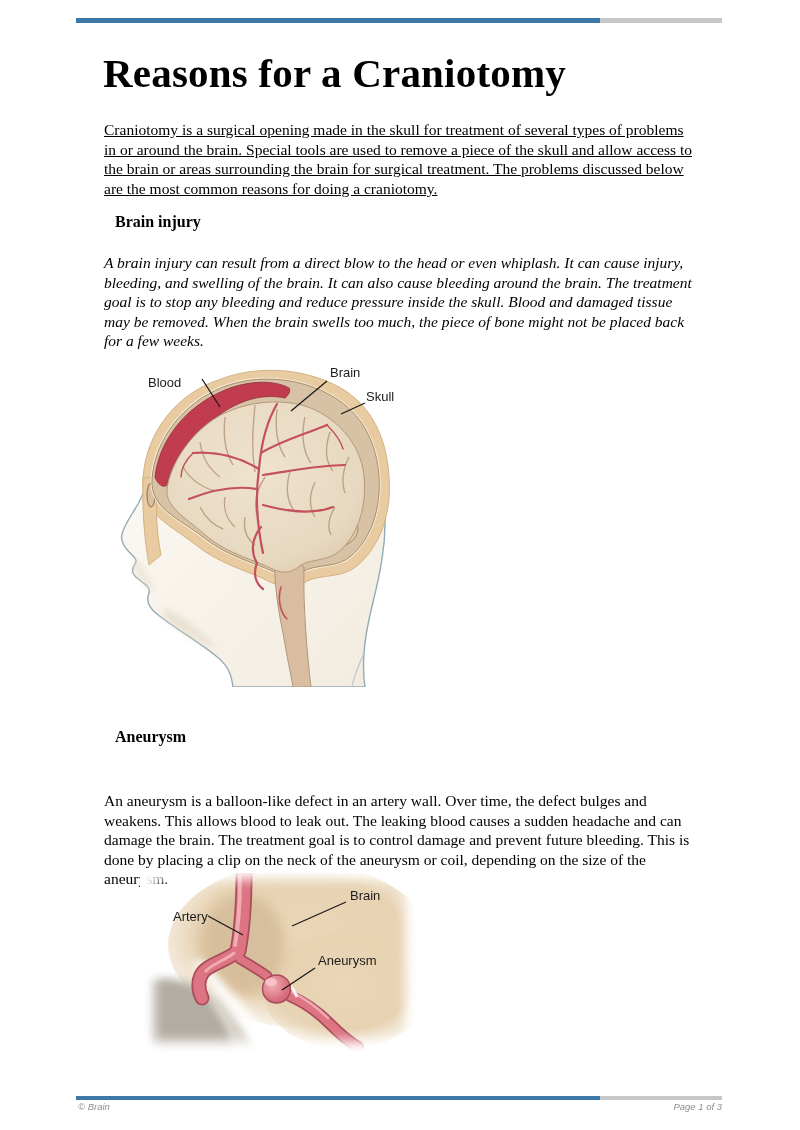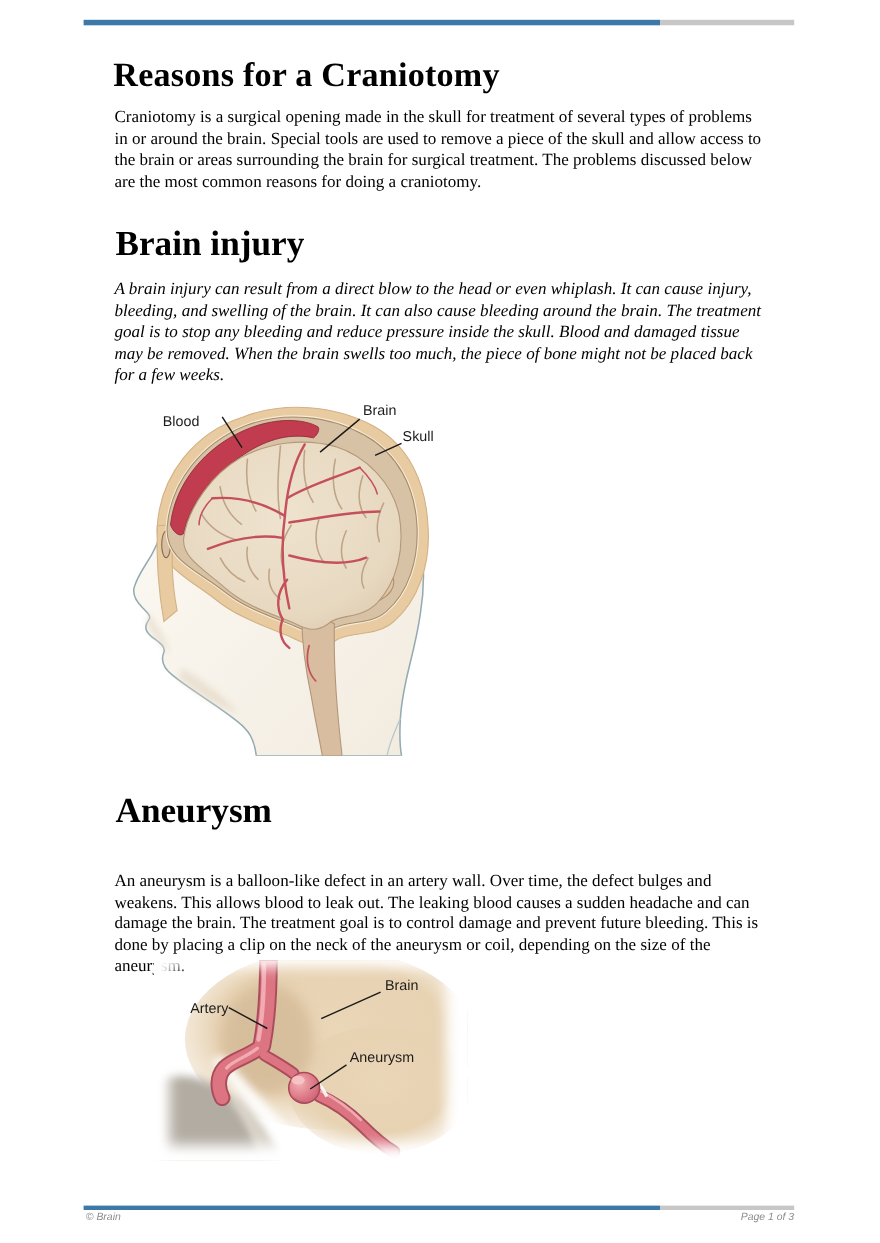--- a/index.html
+++ b/index.html
@@ -7,33 +7,33 @@
     position:relative;width:800px;height:1130px;background:#ffffff;
     font-family:"Liberation Serif",serif;color:#000;overflow:hidden;
   }
   .accent-bar{position:absolute;left:76px;width:646px;display:flex;}
   .accent-bar .seg-blue{width:524px;background:#3c79a9;height:100%;}
   .accent-bar .seg-gray{flex:1;background:#c7c7c7;height:100%;}
   .accent-bar.top{top:18px;height:5px;}
   .accent-bar.bottom{top:1096px;height:4px;}
   h1.doc-title{
     position:absolute;left:103px;top:50px;margin:0;
-    font-size:31px;line-height:1.15;font-weight:bold;letter-spacing:.2px;
+    font-size:41px;line-height:1.15;font-weight:bold;letter-spacing:.2px;
   }
   h2.sec-heading{
-    position:absolute;left:103px;margin:2px;
-    font-size:32px;line-height:1.15;font-weight:bold;
+    position:absolute;left:103px;margin:12px;
+    font-size:16px;line-height:1.15;font-weight:bold;
   }
   #heading-brain-injury{top:201px;}
   #heading-aneurysm{top:716px;}
   p.body-text{
     position:absolute;left:104px;width:594px;margin:0;
     font-size:15.5px;line-height:19.6px;
   }
-  #para-intro{top:97px;}
+  #para-intro{top:120px;text-decoration:underline;}
   #para-brain-injury{top:253px;font-style:italic;}
   #para-aneurysm{top:767px;margin-top:24px;}
   .figure{position:absolute;}
   #figure-brain-injury{left:105px;top:357px;width:300px;height:330px;}
   #figure-aneurysm{left:140px;top:873px;width:285px;height:182px;}
   .fig-label{
     font-family:"Liberation Sans",sans-serif;font-size:13px;fill:#1c1c1c;
   }
   .fig-line{stroke:#1a1a1a;stroke-width:1.3;fill:none;}
   .footer-row{

